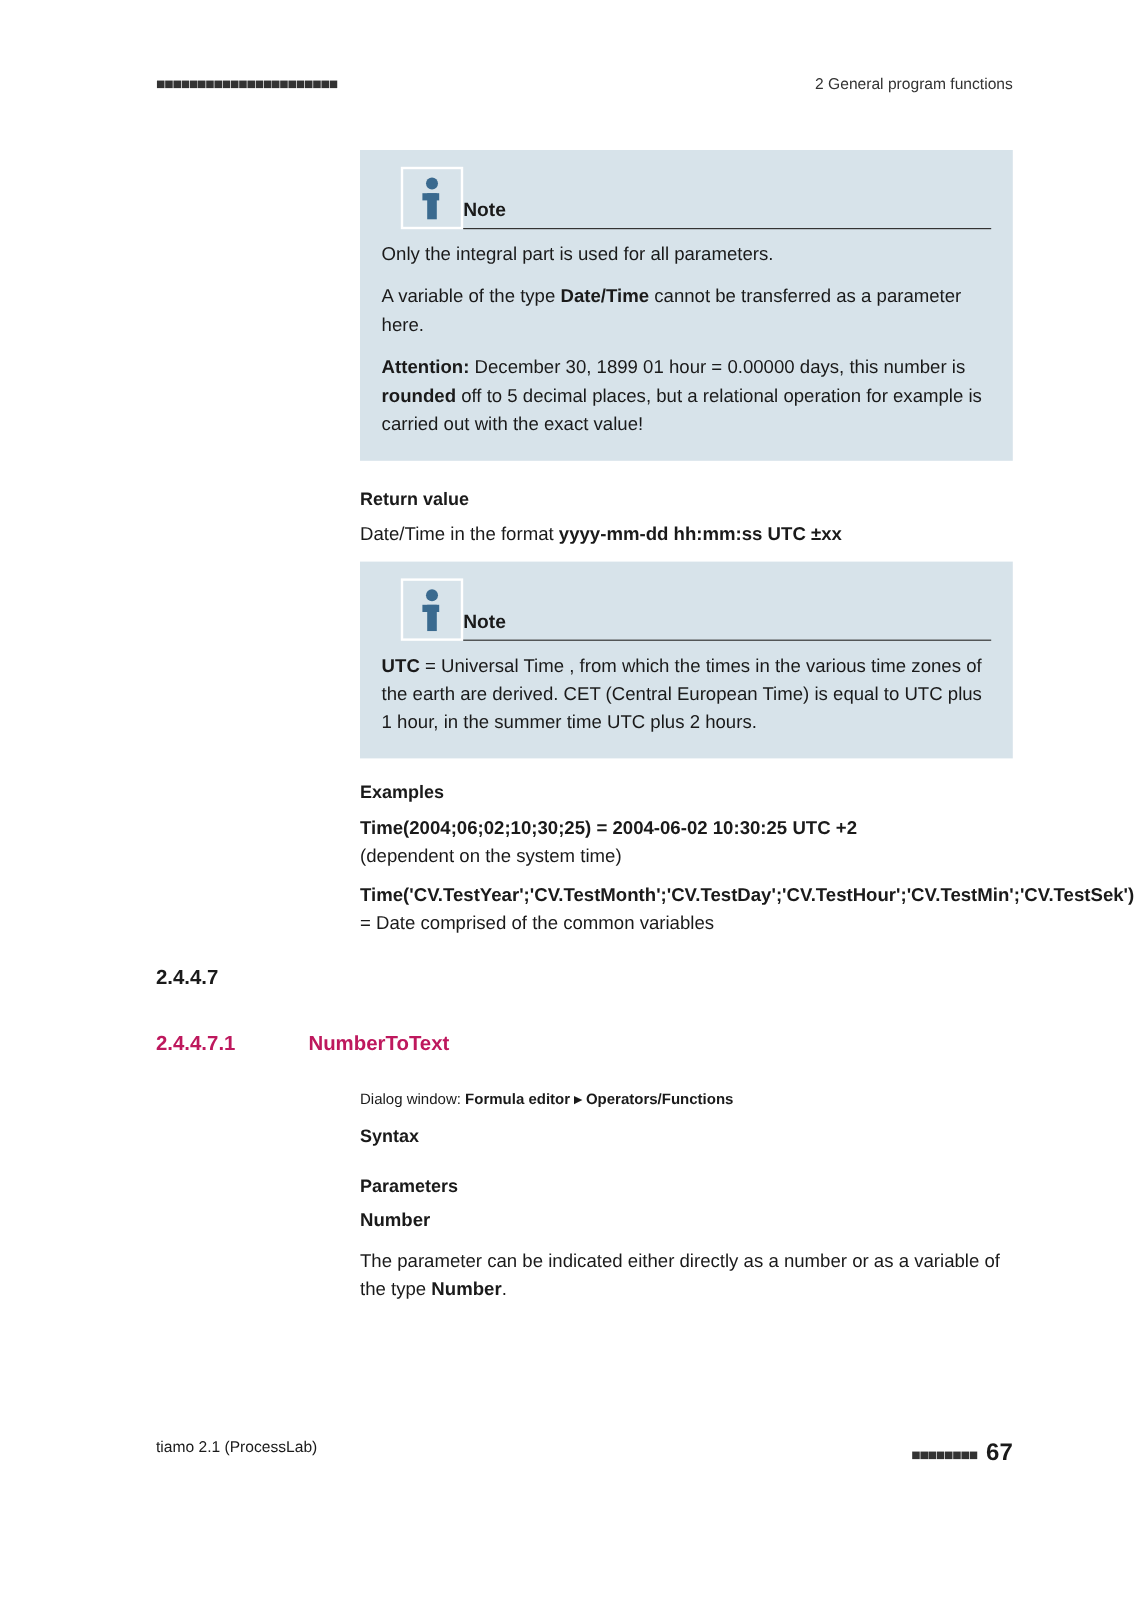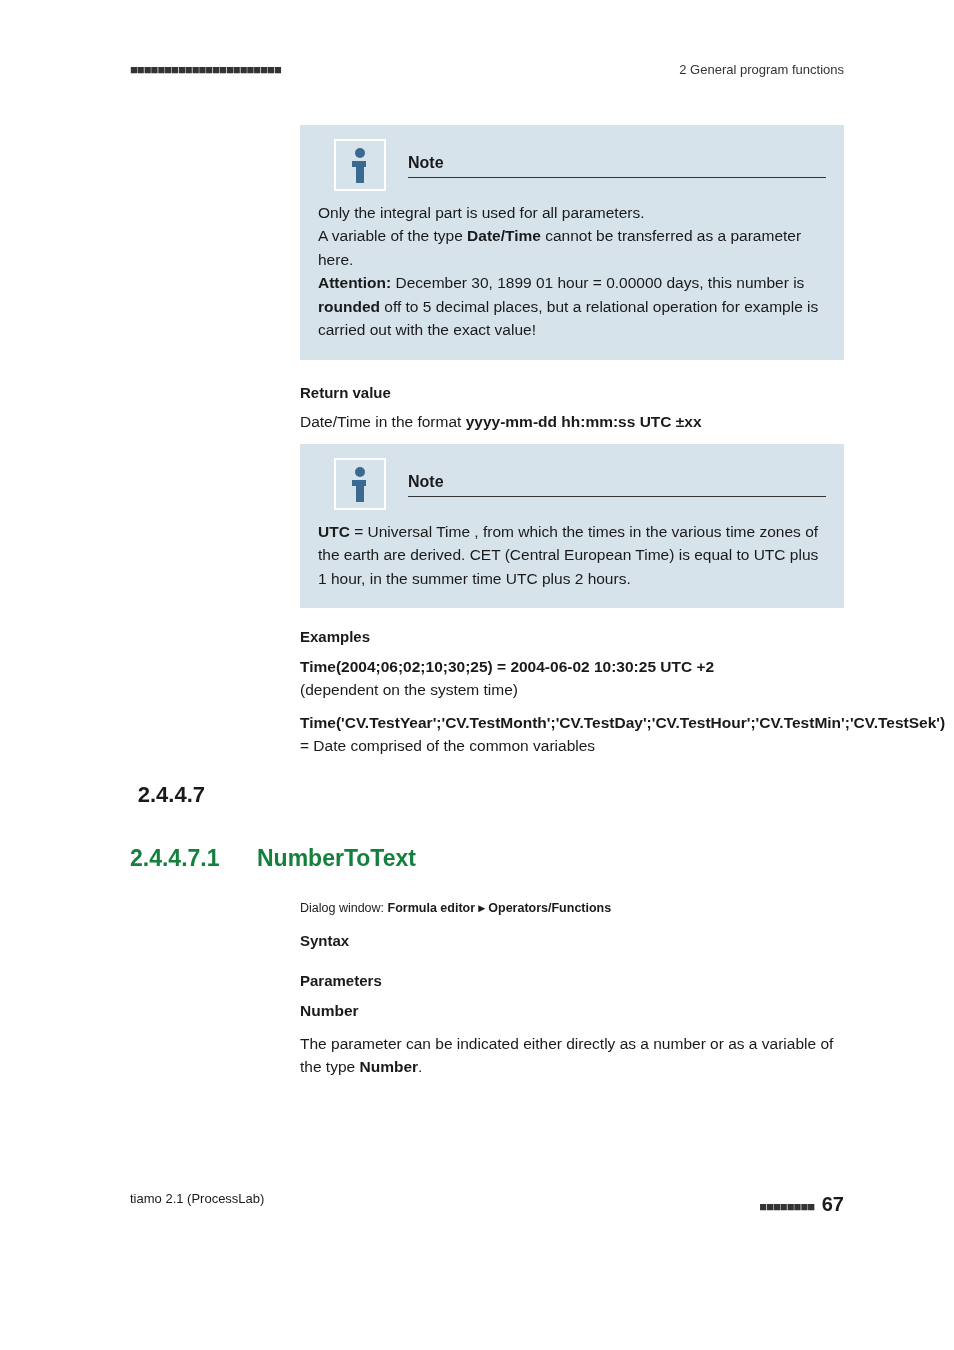--- a/index.html
+++ b/index.html
@@ -29,22 +29,21 @@
     margin-left: 170px;
   }
   .note-box {
     background: #d7e3ea;
     padding: 14px 18px 18px 18px;
     margin-bottom: 22px;
   }
   .note-box.small-gap { margin-bottom: 18px; }
   .note-header-row {
     display: flex;
-    align-items: center;
-    gap: 22px;
+    align-items: flex-end;
     margin-bottom: 10px;
     padding-left: 16px;
   }
   .note-icon-box {
     width: 52px;
     height: 52px;
     border: 2px solid #fff;
     display: flex;
     align-items: center;
     justify-content: center;
@@ -53,47 +52,47 @@
   .note-title-block {
     flex: 1;
   }
   .note-title {
     font-weight: 700;
     font-size: 16px;
     padding-bottom: 2px;
     border-bottom: 1.5px solid #333;
   }
   .note-body p {
+    margin-top: 12px;
     font-size: 15.5px;
     line-height: 1.52;
   }
   .note-body p:first-child { margin-top: 6px; }
   .section-heading {
     font-weight: 700;
     font-size: 15px;
     margin-bottom: 6px;
   }
   .section-heading.mt { margin-top: 18px; }
   .para { margin-bottom: 10px; font-size: 15.5px; }
   .h2row {
     display: flex;
     font-weight: 700;
-    font-size: 22px;
+    font-size: 17px;
     margin-top: 20px;
     margin-bottom: 8px;
     margin-left: -170px;
-    text-align: right;
   }
   .h2row .num { min-width: 75px; }
   .h3row {
     display: flex;
     gap: 32px;
     font-weight: 700;
-    font-size: 23px;
-    color: #15803d;
+    font-size: 17px;
+    color: #be185d;
     margin-top: 30px;
     margin-bottom: 8px;
     margin-left: -170px;
   }
   .h3row .num { min-width: 95px; }
   .dialog-line {
     font-size: 12.5px;
     margin-bottom: 12px;
     margin-top: 24px;
   }

